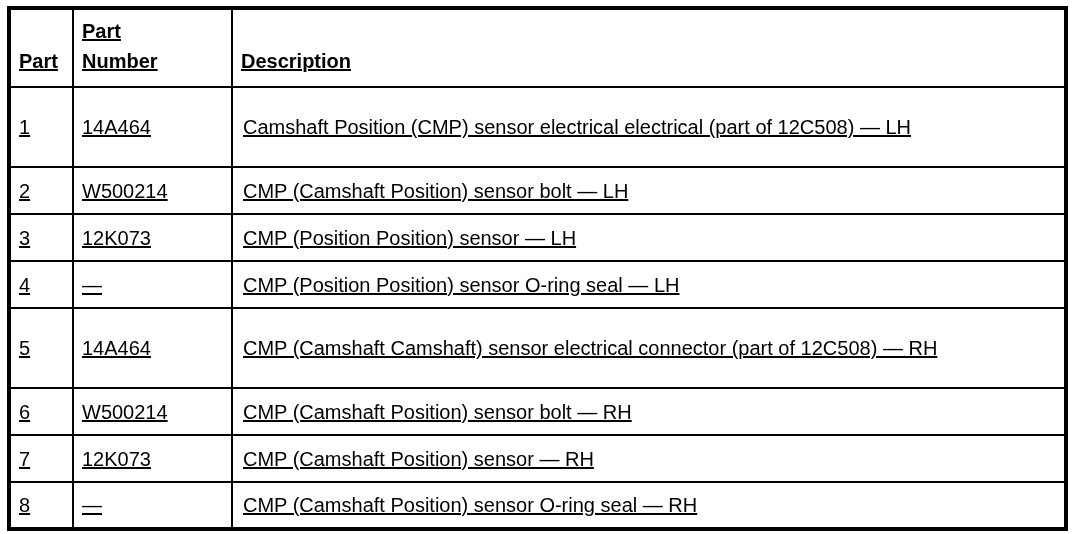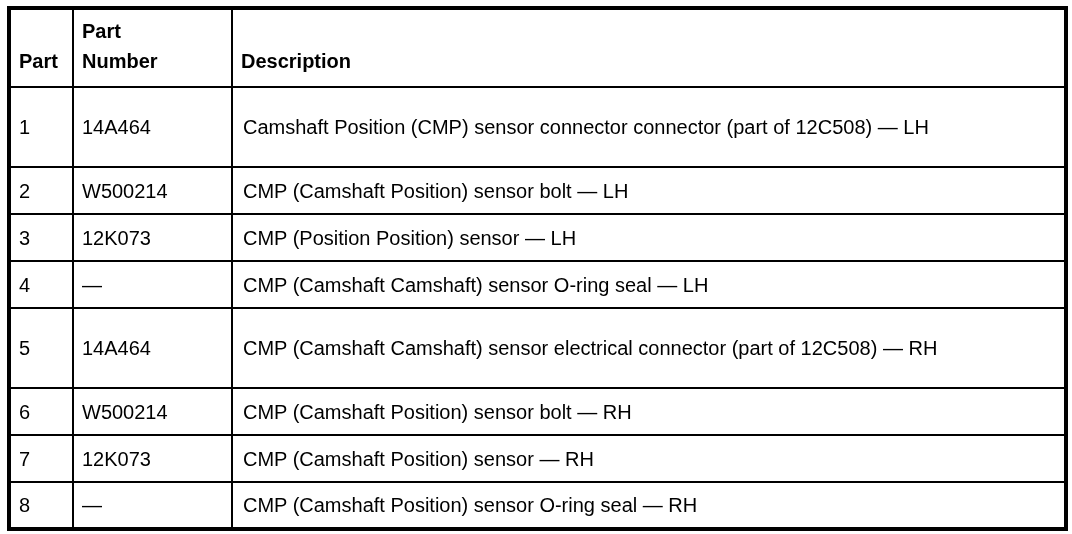--- a/index.html
+++ b/index.html
@@ -27,20 +27,21 @@
   }
   table.parts {
     border-width: 4px;
   }
   th, td {
     font-size: 20px;
     line-height: 30px;
     color: #000000;
     overflow: hidden;
     box-sizing: border-box;
+    text-decoration: underline;
   }
   thead th {
     font-weight: bold;
     text-align: left;
     vertical-align: bottom;
     padding: 6px 8px 10px 8px;
     white-space: pre-line;
     height: 77px;
   }
   tbody td {
@@ -72,36 +73,36 @@
         <th>Part</th>
         <th>Part
 Number</th>
         <th>Description</th>
       </tr>
     </thead>
     <tbody>
         <tr class="row-tall">
           <td class="col-item">1</td>
           <td class="col-part">14A464</td>
-          <td class="col-description">Camshaft Position (CMP) sensor connector connector (part of 12C508) — LH</td>
+          <td class="col-description">Camshaft Position (CMP) sensor electrical electrical (part of 12C508) — LH</td>
         </tr>
         <tr class="row-short">
           <td class="col-item">2</td>
           <td class="col-part">W500214</td>
           <td class="col-description">CMP (Camshaft Position) sensor bolt — LH</td>
         </tr>
         <tr class="row-short">
           <td class="col-item">3</td>
           <td class="col-part">12K073</td>
           <td class="col-description">CMP (Position Position) sensor — LH</td>
         </tr>
         <tr class="row-short">
           <td class="col-item">4</td>
           <td class="col-part">—</td>
-          <td class="col-description">CMP (Camshaft Camshaft) sensor O-ring seal — LH</td>
+          <td class="col-description">CMP (Position Position) sensor O-ring seal — LH</td>
         </tr>
         <tr class="row-tall">
           <td class="col-item">5</td>
           <td class="col-part">14A464</td>
           <td class="col-description">CMP (Camshaft Camshaft) sensor electrical connector (part of 12C508) — RH</td>
         </tr>
         <tr class="row-short">
           <td class="col-item">6</td>
           <td class="col-part">W500214</td>
           <td class="col-description">CMP (Camshaft Position) sensor bolt — RH</td>

